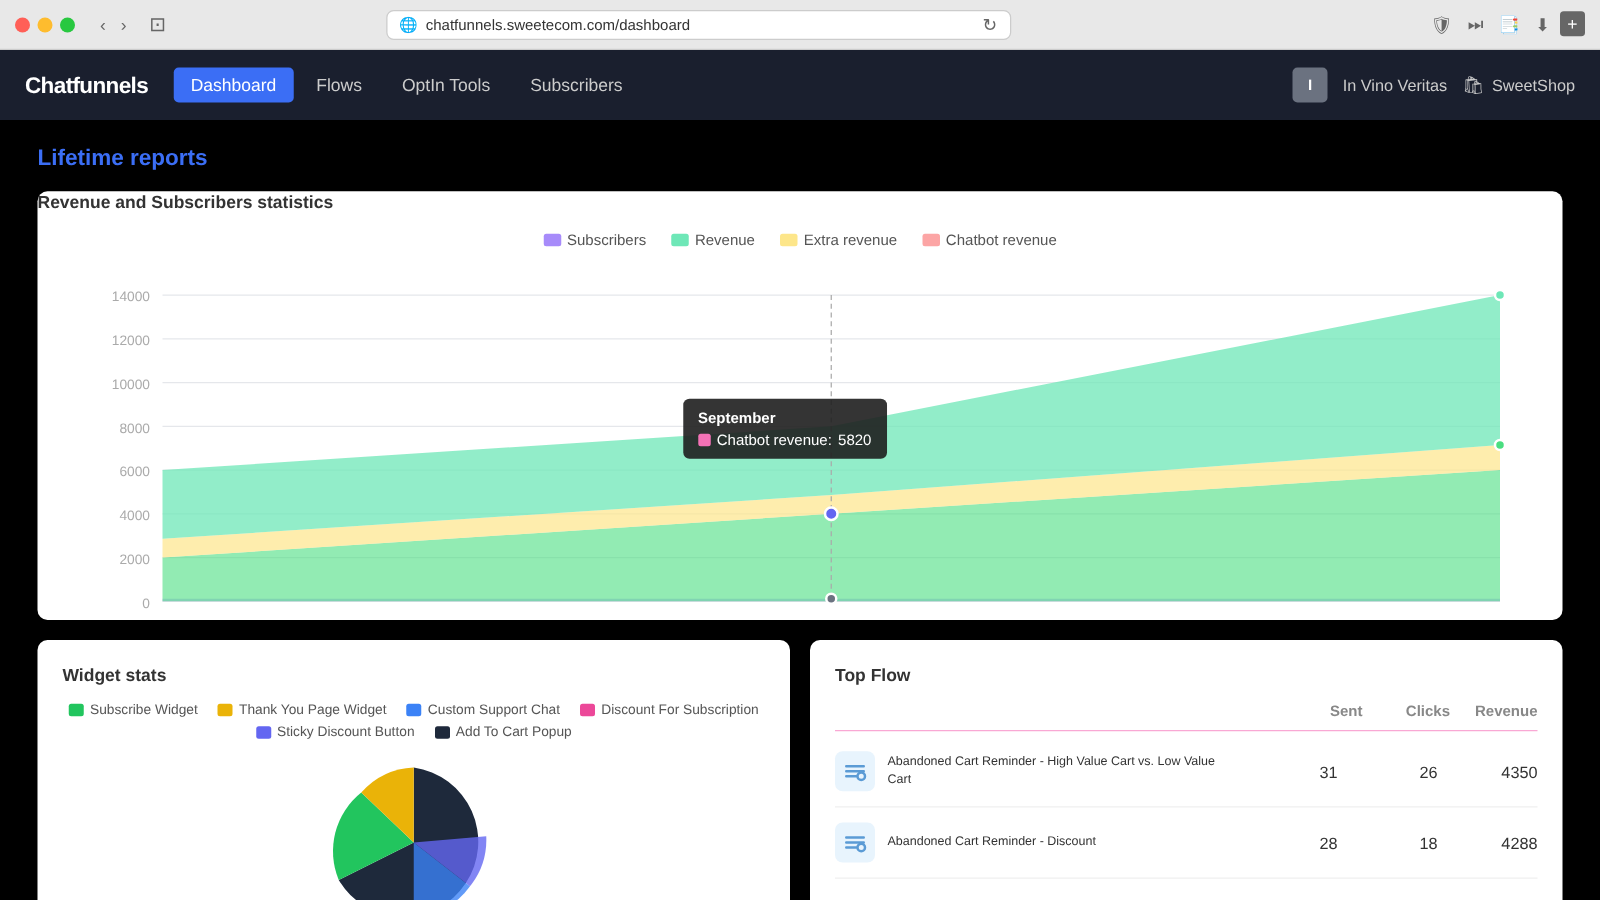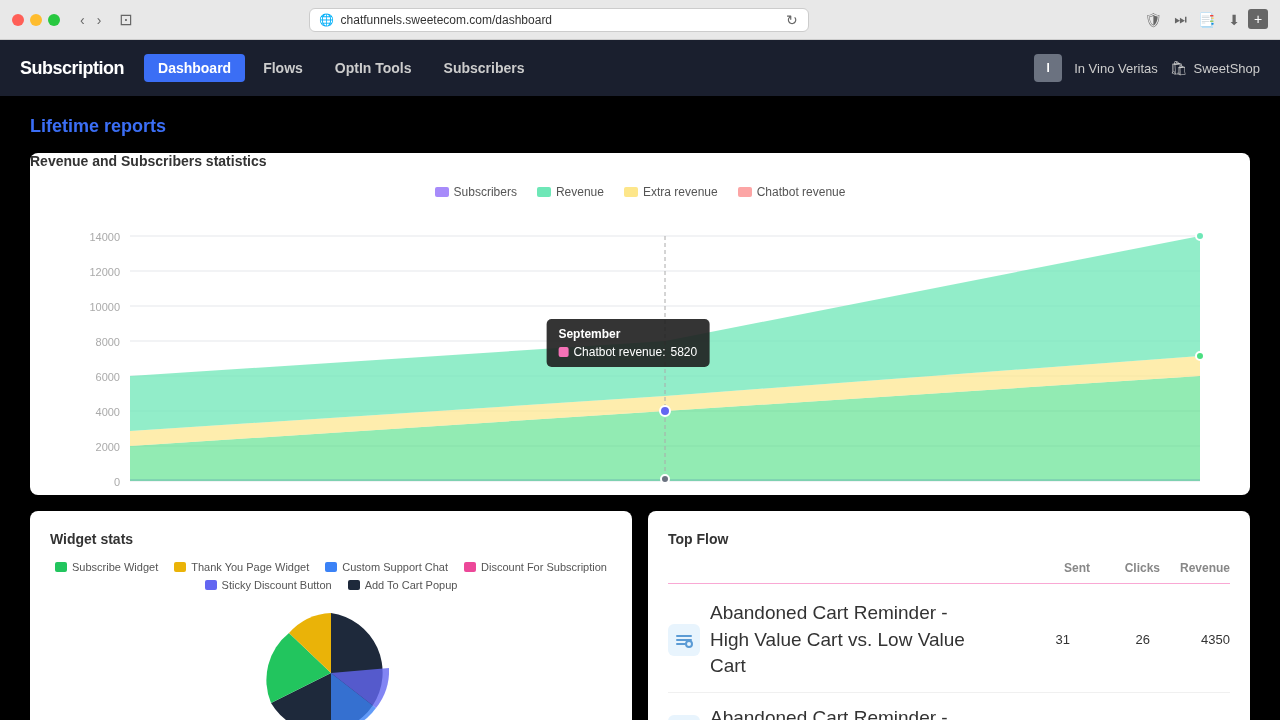--- a/index.html
+++ b/index.html
@@ -44,21 +44,21 @@
       padding: 0 20px;
       gap: 0;
     }
     .app-logo {
       color: white;
       font-size: 18px;
       font-weight: 700;
       margin-right: 20px;
       letter-spacing: -0.5px;
     }
-    .nav-links { display: flex; align-items: flex-start; gap: 4px; flex: 1; font-weight: bold; }
+    .nav-links { display: flex; align-items: flex-start; gap: 4px; flex: 1; }
     .nav-link {
       color: #ccc;
       text-decoration: none;
       padding: 6px 14px;
       border-radius: 4px;
       font-size: 14px;
       cursor: pointer;
     }
     .nav-link.active {
       background: #3b6ef5;
@@ -169,21 +169,21 @@
     }
     .flow-icon {
       width: 32px; height: 32px;
       background: #e8f4fd;
       border-radius: 6px;
       display: flex; align-items: center; justify-content: center;
       color: #5b9bd5;
       font-size: 16px;
       flex-shrink: 0;
     }
-    .flow-name { flex: 1; font-size: 19px; color: #333; line-height: 1.4; }
+    .flow-name { flex: 1; font-size: 10px; color: #333; line-height: 1.4; }
     .flow-val { width: 70px; text-align: right; font-size: 13px; color: #333; }
   </style>
 </head>
 <body>
 
 <div class="browser-chrome">
   <div class="traffic-lights">
     <div class="traffic-light tl-red"></div>
     <div class="traffic-light tl-yellow"></div>
     <div class="traffic-light tl-green"></div>
@@ -201,21 +201,21 @@
   <div class="browser-actions">
     <button class="browser-action-btn">🛡</button>
     <button class="browser-action-btn">⏭</button>
     <button class="browser-action-btn">📑</button>
     <button class="browser-action-btn">⬇</button>
     <button class="plus-btn">+</button>
   </div>
 </div>
 
 <nav class="app-navbar">
-  <span class="app-logo">Subscription</span>
+  <span class="app-logo">Chatfunnels</span>
   <div class="nav-links">
     <span class="nav-link active">Dashboard</span>
     <span class="nav-link">Flows</span>
     <span class="nav-link">OptIn Tools</span>
     <span class="nav-link">Subscribers</span>
   </div>
   <div class="nav-right">
     <div class="user-badge">I</div>
     <span class="user-name">In Vino Veritas</span>
     <div class="store-info">

